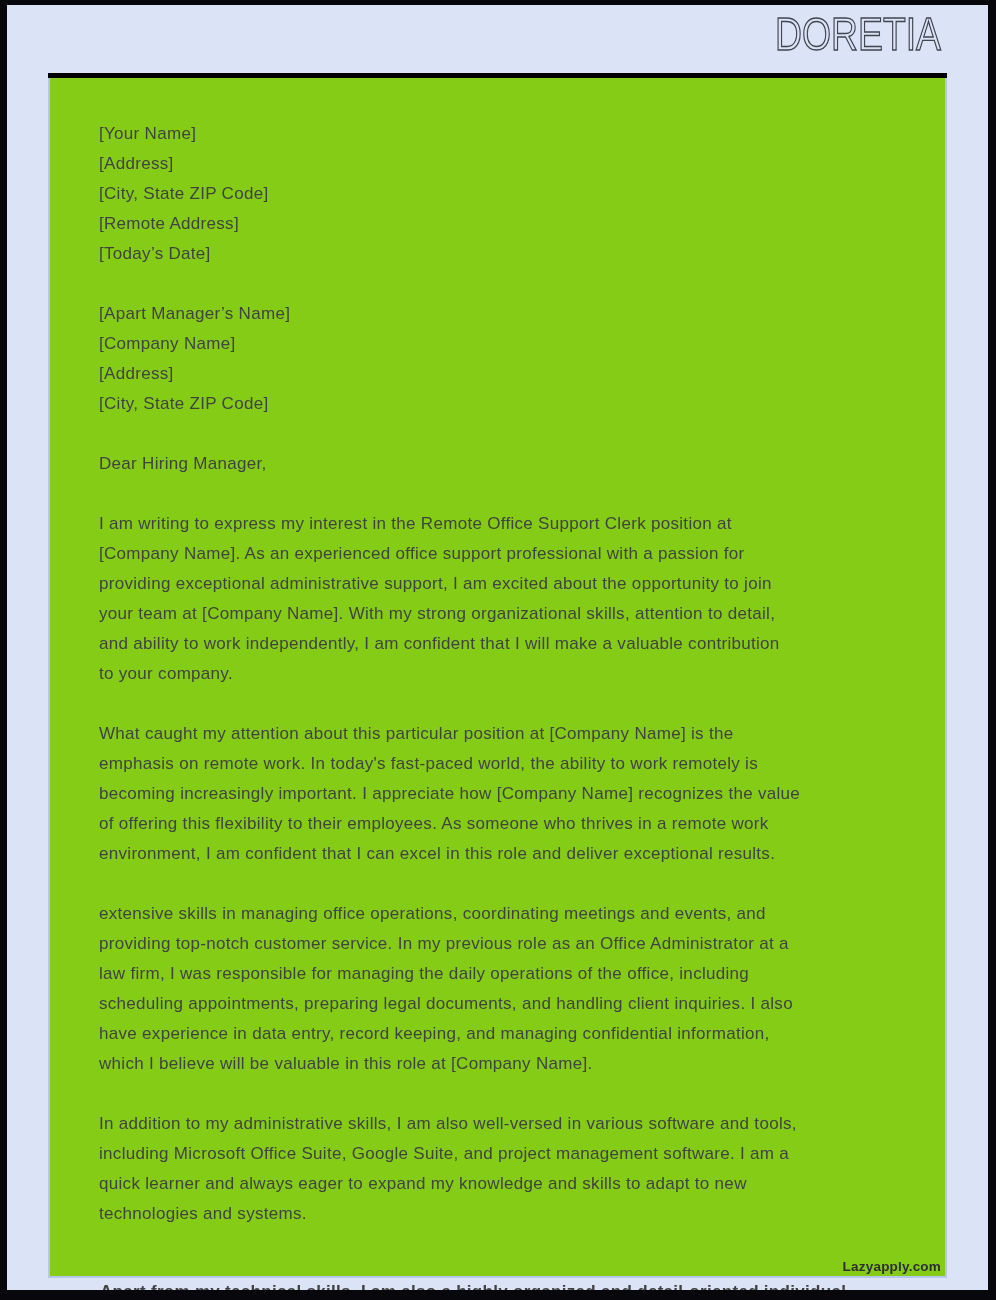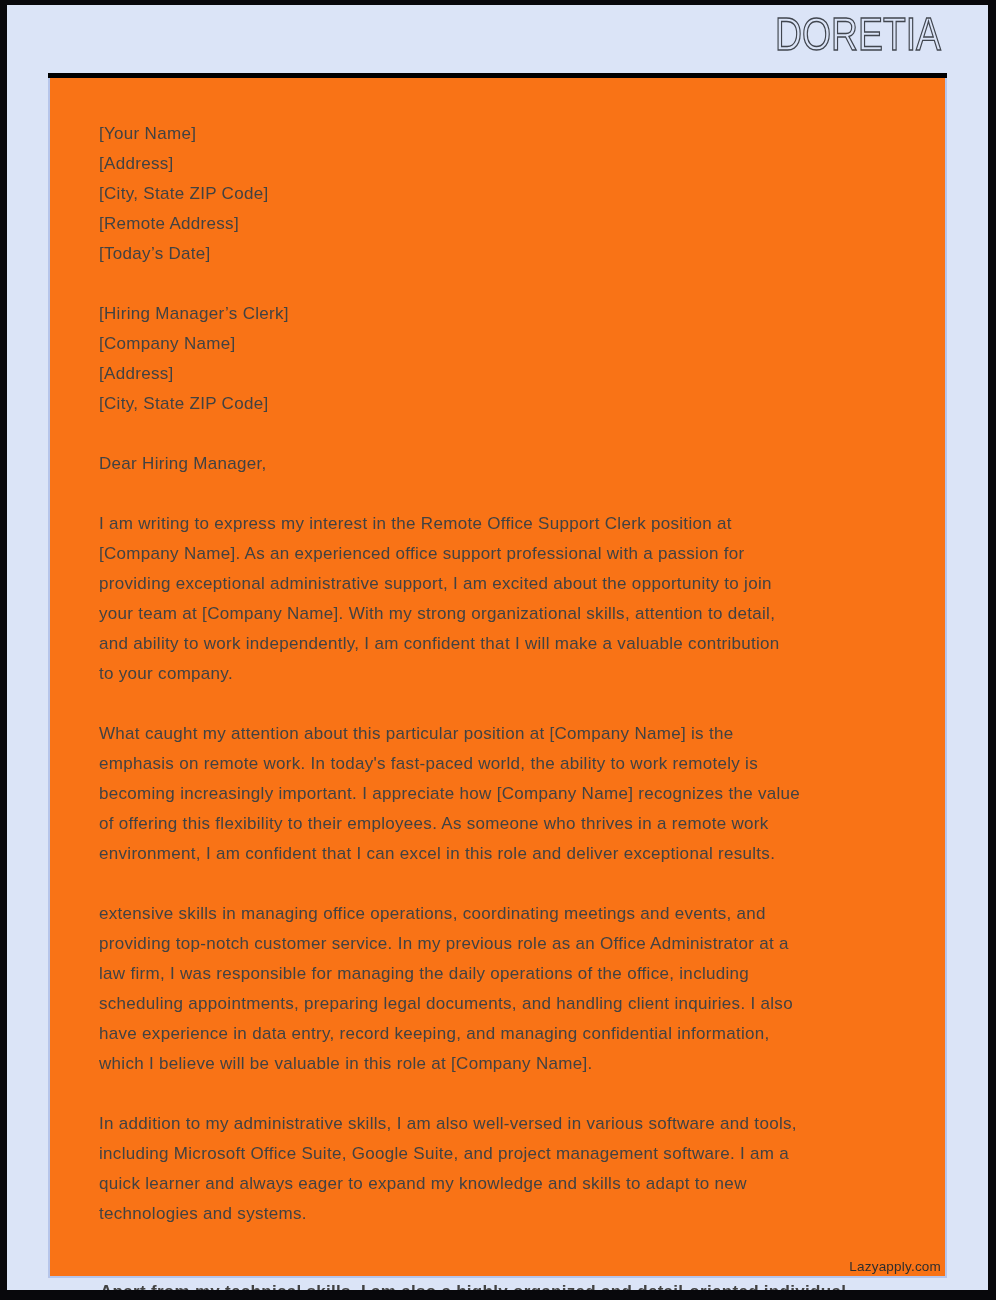--- a/index.html
+++ b/index.html
@@ -35,21 +35,21 @@
     margin-left: 41px;
     width: 899px;
     height: 5px;
     background: #000000;
   }
   .page {
     margin-left: 41px;
     width: 899px;
     height: 1200px;
     box-sizing: border-box;
-    background: #f97316;
+    background: #84cc16;
     border: 2px solid #b6c5ea;
     border-top: none;
     padding: 41px 30px 0 49px;
     position: relative;
   }
   .block {
     margin-bottom: 30px;
     font-size: 17px;
     line-height: 30px;
     color: #424242;
@@ -58,20 +58,21 @@
   }
   .block div { white-space: nowrap; }
   .watermark {
     position: absolute;
     right: 4px;
     bottom: 0;
     font-size: 13.5px;
     line-height: 18px;
     color: #2e2e2e;
     letter-spacing: 0.2px;
+    font-weight: bold;
   }
   .overflow-line {
     height: 28px;
     line-height: 28px;
     margin-left: 93px;
     font-size: 17px;
     color: #424242;
     letter-spacing: 0.3px;
     font-weight: 700;
     white-space: nowrap;
@@ -90,21 +91,21 @@
 
 <div class="page">
   <div class="block">
       <div>[Your Name]</div>
       <div>[Address]</div>
       <div>[City, State ZIP Code]</div>
       <div>[Remote Address]</div>
       <div>[Today’s Date]</div>
     </div>
   <div class="block">
-      <div>[Hiring Manager’s Clerk]</div>
+      <div>[Apart Manager’s Name]</div>
       <div>[Company Name]</div>
       <div>[Address]</div>
       <div>[City, State ZIP Code]</div>
     </div>
   <div class="block">Dear Hiring Manager,</div>
   <div class="block">
       <div>I am writing to express my interest in the Remote Office Support Clerk position at</div>
       <div>[Company Name]. As an experienced office support professional with a passion for</div>
       <div>providing exceptional administrative support, I am excited about the opportunity to join</div>
       <div>your team at [Company Name]. With my strong organizational skills, attention to detail,</div>

